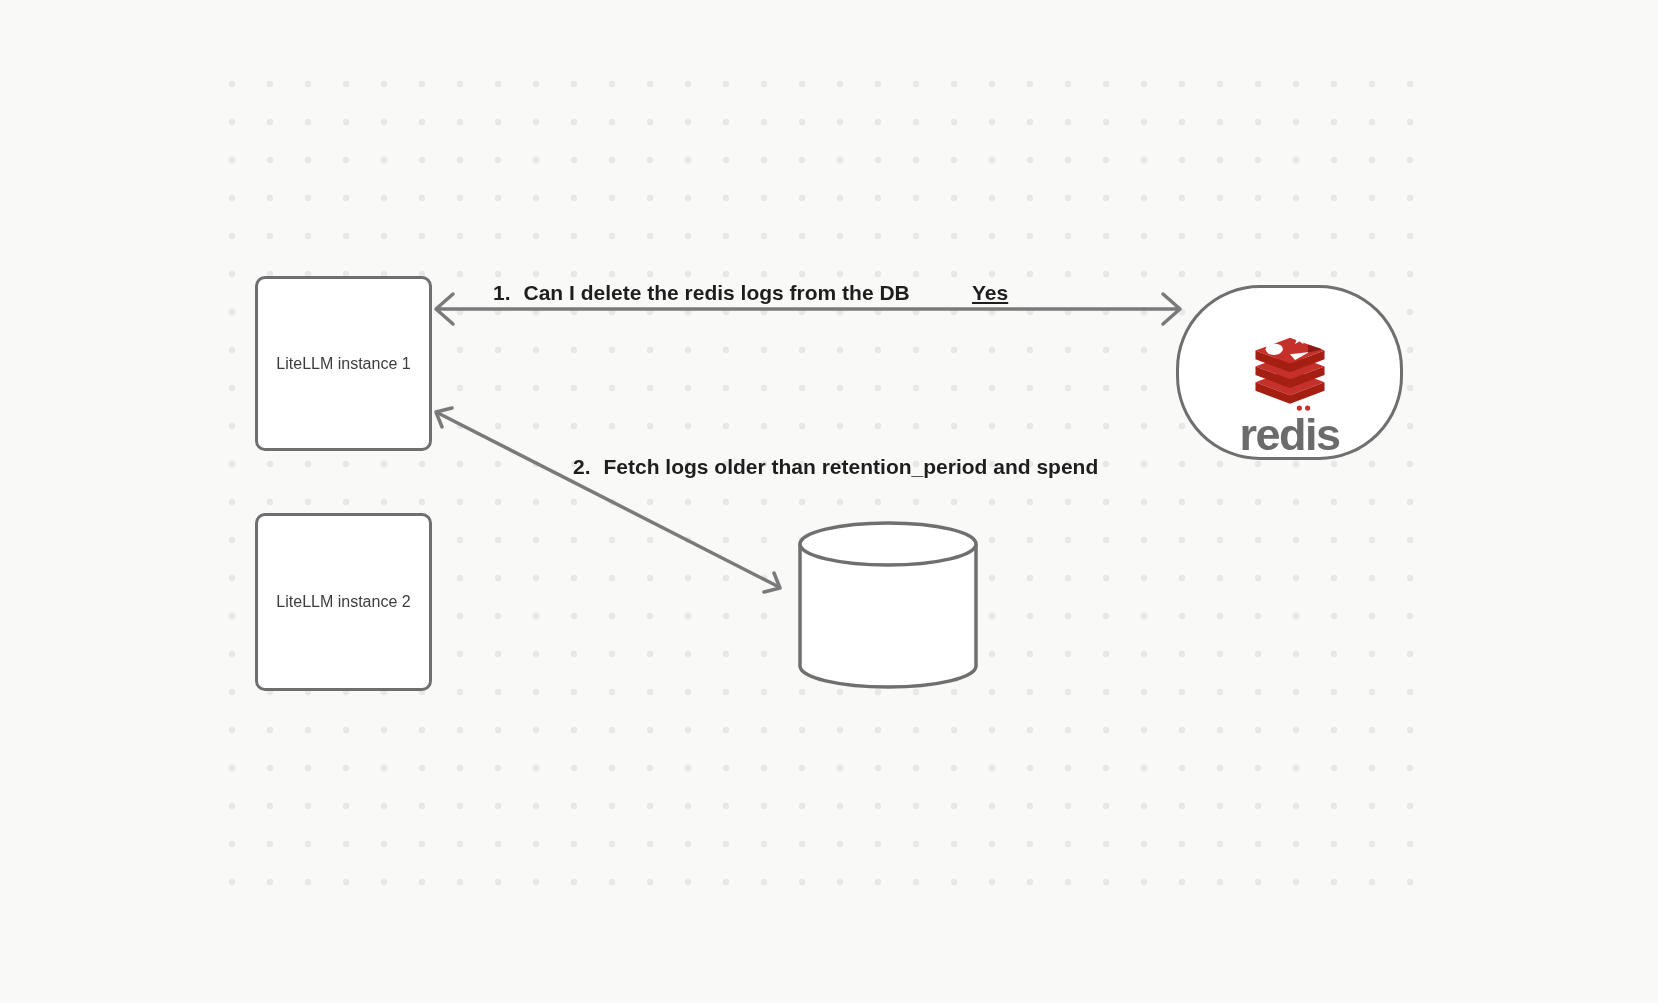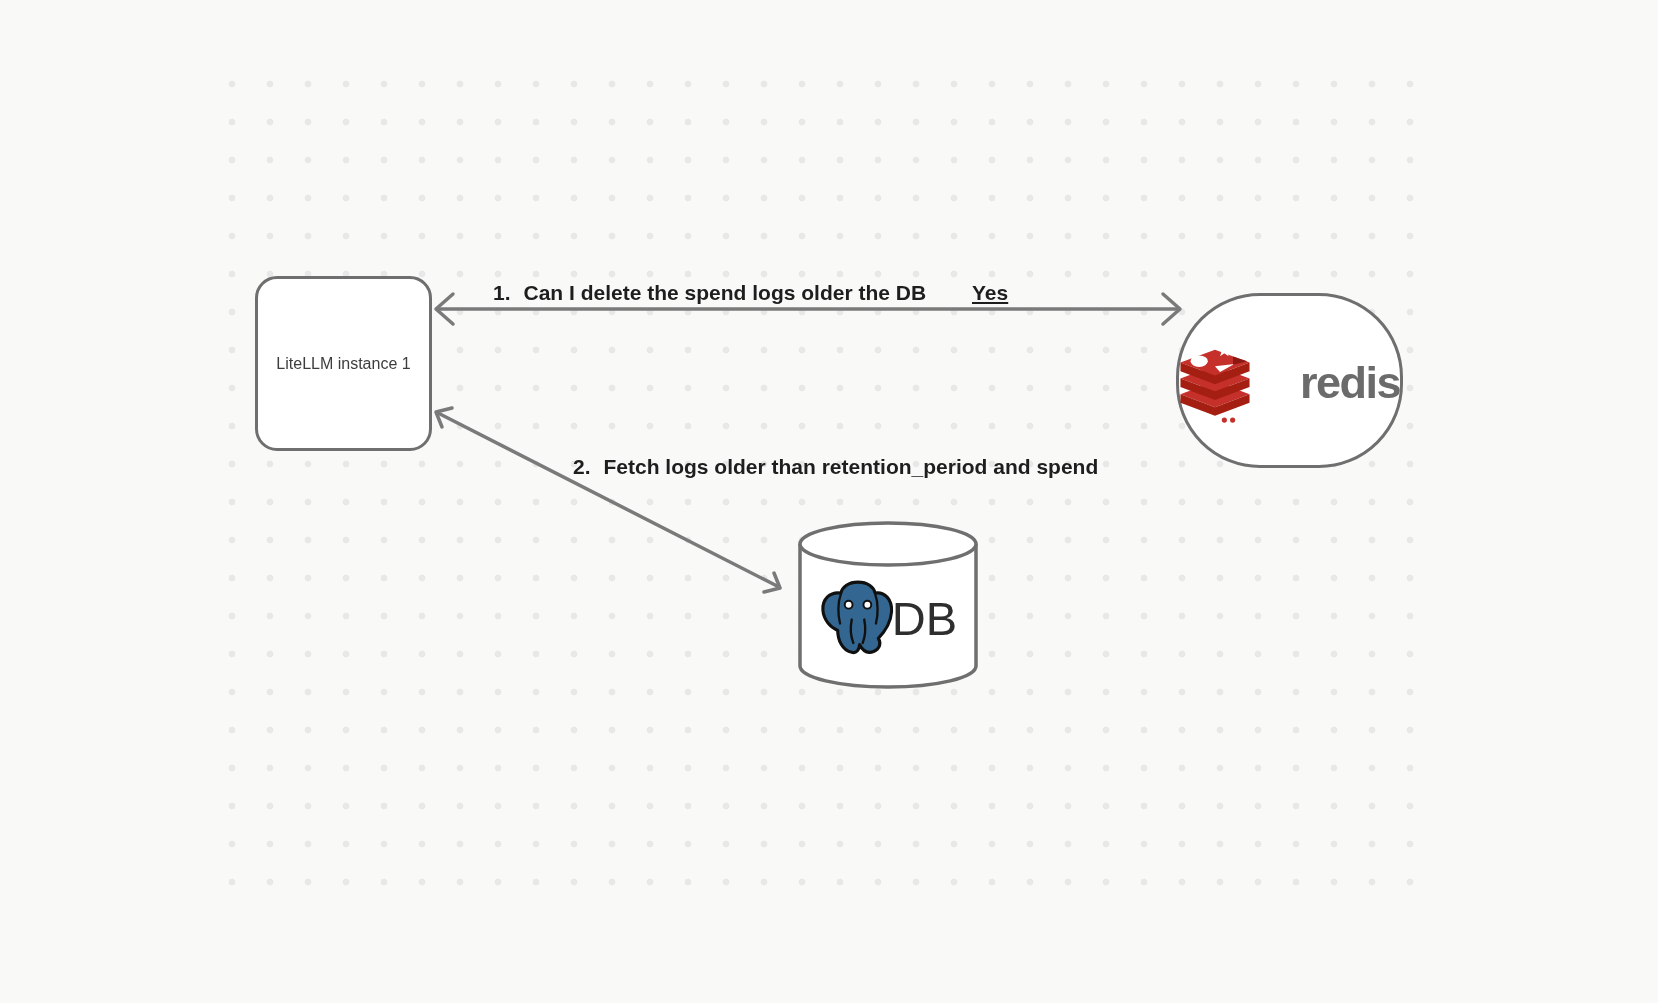--- a/index.html
+++ b/index.html
@@ -1,28 +1,28 @@
 <!DOCTYPE html>
 <html><head>
 <meta charset="utf-8">
 <style>
   html,body{margin:0;padding:0;background:#f8f8f8;}
   .canvas{position:relative;width:1658px;height:1003px;background:#f9f9f8;
           font-family:"Liberation Sans",sans-serif;overflow:hidden;}
   .dots{position:absolute;left:213px;top:65px;width:1216px;height:836px;
         background-image:radial-gradient(circle,#e8e8e8 3.1px,rgba(232,232,232,0) 3.7px);
         background-size:38px 38px;}
-  .node{position:absolute;background:#ffffff;border:3.5px solid #6f6f6f;border-radius:22px;
+  .node{position:absolute;background:#ffffff;border:3.5px solid #6f6f6f;border-radius:10px;
         display:flex;align-items:center;justify-content:center;box-sizing:border-box;}
   .box1{left:255px;top:276px;width:177px;height:175px;}
   .box2{left:255px;top:513px;width:177px;height:178px;}
   .box3{left:255px;top:756px;width:177px;height:174px;}
   .node-label{font-size:16px;color:#3d3d3d;}
-  .redis{left:1176px;top:293px;width:227px;height:175px;border-radius:84px;
-         flex-direction:row;justify-content:space-between;padding-top:2px;}
+  .redis{left:1176px;top:285px;width:227px;height:175px;border-radius:84px;
+         flex-direction:column;justify-content:flex-end;padding-top:2px;}
   .redis-icon{width:72px;height:82px;display:block;overflow:visible;}
   .redis-word{font-size:45px;font-weight:bold;color:#6b6b6b;letter-spacing:-1.5px;
               line-height:1;margin-top:1px;}
   .cyl{position:absolute;left:796px;top:520px;width:184px;height:170px;overflow:visible;}
   .db-content{position:absolute;left:800px;top:572px;width:176px;height:92px;
               display:flex;align-items:center;justify-content:center;}
   .pg{width:78px;height:80px;display:block;}
   .db-text{font-size:47px;color:#2e2e2e;margin-left:-5px;}
   .arrows{position:absolute;left:0;top:0;width:1658px;height:1003px;pointer-events:none;}
   .arrows path{stroke:#7a7a7a;stroke-width:3.5;fill:none;stroke-linecap:round;stroke-linejoin:round;}
@@ -33,20 +33,23 @@
   .l2{left:573px;top:455px;}
 </style>
 </head>
 <body>
 
 <div class="canvas">
   <div class="dots"></div>
 
   <div class="node box1">
     <span class="node-label">LiteLLM instance 1</span>
+  </div>
+  <div class="node box2">
+    <span class="node-label">LiteLLM instance 2</span>
   </div>
 
   <div class="node redis">
     <svg class="redis-icon" viewBox="0 -12 100 114" aria-hidden="true">
       <g transform="translate(0,44)">
         <path d="M50,0 L98,18 L50,36 L2,18 Z" fill="#C6302B"></path>
         <path d="M2,18 L2,30 L50,48 L98,30 L98,18 L50,36 Z" fill="#A41E11"></path>
       </g>
       <g transform="translate(0,22)">
         <path d="M50,0 L98,18 L50,36 L2,18 Z" fill="#C6302B"></path>
@@ -63,48 +66,36 @@
       <circle cx="63" cy="98" r="3.6" fill="#C6302B"></circle>
       <circle cx="74.5" cy="98" r="3.6" fill="#C6302B"></circle>
     </svg>
     <div class="redis-word">redis</div>
   </div>
 
   <svg class="cyl" viewBox="0 0 184 170">
     <path d="M4,24 L4,146 A88,21 0 0 0 180,146 L180,24" fill="#ffffff" stroke="#6f6f6f" stroke-width="3.5"></path>
     <ellipse cx="92" cy="24" rx="88" ry="21" fill="#ffffff" stroke="#6f6f6f" stroke-width="3.5"></ellipse>
   </svg>
-  <div class="db-content">
-    <svg class="pg" viewBox="0 0 100 100" aria-hidden="true">
-      <path d="M50,4 C38,4 30,10 28,18 C14,16 4,26 5,40 C6,52 14,62 24,66 C24,78 30,92 42,94 C48,96 52,90 52,84 C56,92 62,96 70,93 C78,90 80,82 76,76 C84,68 92,56 93,42 C94,26 84,16 72,18 C70,10 62,4 50,4 Z" fill="#336791" stroke="#101010" stroke-width="4" stroke-linejoin="round"></path>
-      <path d="M28,19 C24,30 24,46 27,57" fill="none" stroke="#101010" stroke-width="3" stroke-linecap="round"></path>
-      <path d="M72,19 C76,30 76,46 73,57" fill="none" stroke="#101010" stroke-width="3" stroke-linecap="round"></path>
-      <path d="M42,52 C40,62 40,72 44,82" fill="none" stroke="#101010" stroke-width="3" stroke-linecap="round"></path>
-      <path d="M58,52 C60,62 60,72 56,82" fill="none" stroke="#101010" stroke-width="3" stroke-linecap="round"></path>
-      <circle cx="38" cy="33" r="5" fill="#ffffff" stroke="#101010" stroke-width="2.5"></circle>
-      <circle cx="62" cy="33" r="5" fill="#ffffff" stroke="#101010" stroke-width="2.5"></circle>
-    </svg>
-    <span class="db-text">DB</span>
-  </div>
 
   <svg class="arrows">
     <g>
       <path d="M437,309 L1179,309"></path>
       <path d="M453,294 L436,309 L453,324"></path>
       <path d="M1163,294 L1180,309 L1163,324"></path>
     </g>
     <g>
       <path d="M438,413 L779,587"></path>
       <path d="M452,408 L436,412 L442,427"></path>
       <path d="M764,592 L780,588 L774,573"></path>
     </g>
   </svg>
 
   <div class="edge-label l1">
     <span>1.</span>
-    <span>Can I delete the spend logs older the DB</span>
+    <span>Can I delete the redis logs from the DB</span>
   </div>
   <div class="edge-label yes">Yes</div>
   <div class="edge-label l2">
     <span>2.</span>
     <span>Fetch logs older than retention_period and spend</span>
   </div>
 </div>
 
 </body></html>

